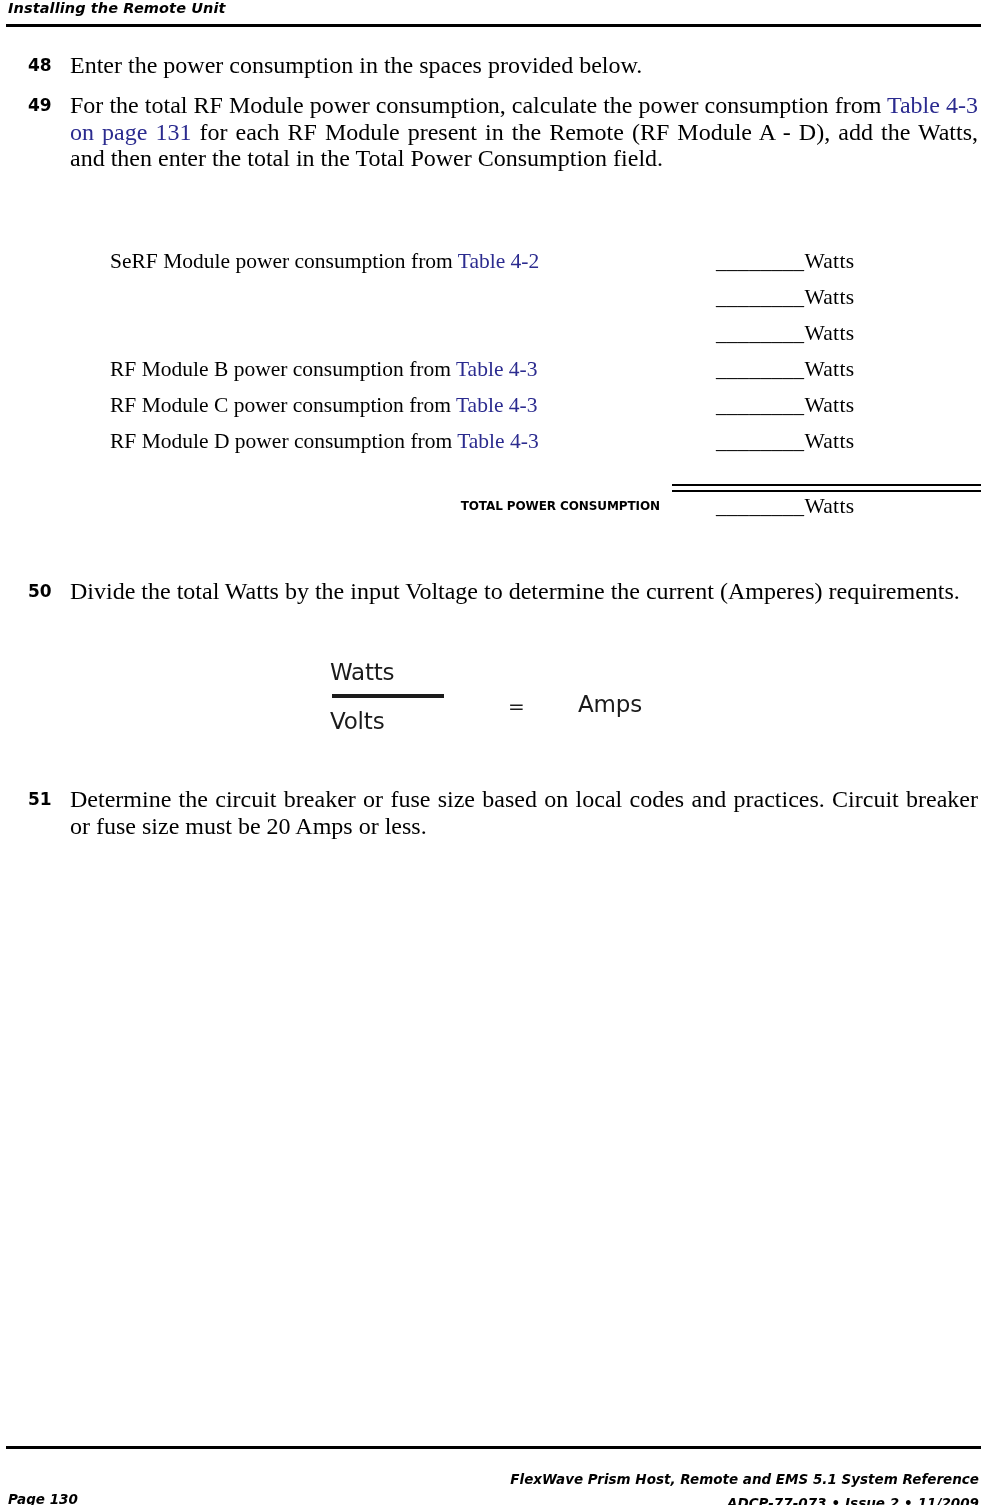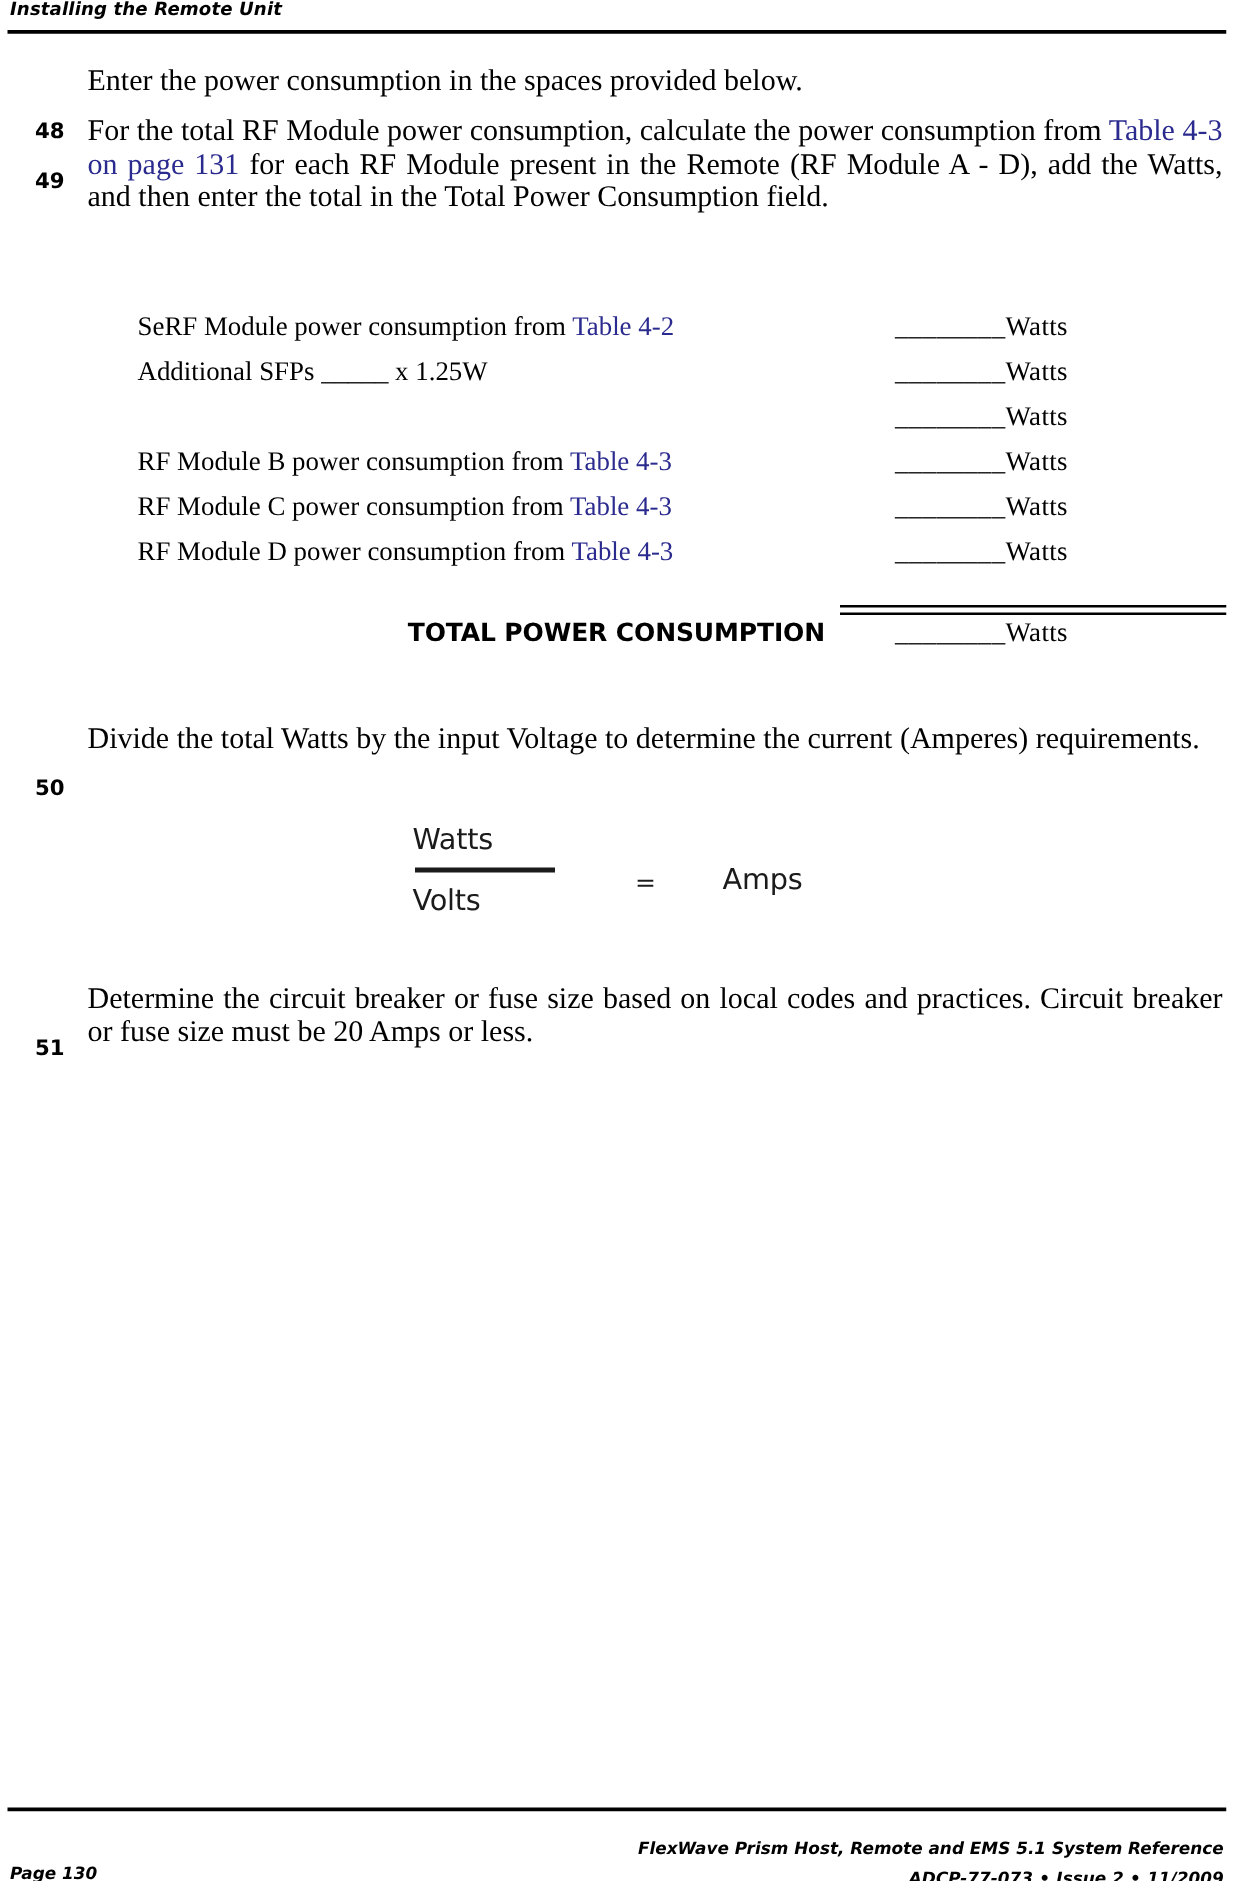--- a/index.html
+++ b/index.html
@@ -62,21 +62,20 @@
     position: absolute;
     left: 28px;
     top: 0;
     width: 34px;
     text-align: left;
     font-family: "DejaVu Sans", sans-serif;
     font-weight: bold;
     font-size: 17px;
     line-height: 26px;
     color: #000;
-    margin-top: 40px;
   }
   .step-body {
     position: absolute;
     left: 70px;
     width: 908px;
     font-family: "Liberation Serif", serif;
     font-size: 24px;
     line-height: 26.5px;
     text-align: justify;
     color: #000;
@@ -146,21 +145,21 @@
     background: #000;
   }
   .total-label {
     position: absolute;
     left: 268px;
     top: 10px;
     width: 392px;
     text-align: right;
     font-family: "DejaVu Sans", sans-serif;
     font-weight: bold;
-    font-size: 20px;
+    font-size: 12px;
     line-height: 28px;
     letter-spacing: -0.1px;
     white-space: nowrap;
     color: #000;
   }
   .total-value {
     position: absolute;
     left: 716px;
     top: 10px;
     font-family: "Liberation Serif", serif;
@@ -272,21 +271,20 @@
   </div>
 
   <div class="worksheet">
 
     <div class="ws-row">
       <div class="ws-label"><span>SeRF Module power consumption from </span><a class="xref" href="#">Table 4-2</a></div>
       <div class="ws-value">________Watts</div>
     </div>
 
     <div class="ws-row">
-      <div class="ws-label"><span>Additional SFPs _____ x 1.25W</span></div>
       <div class="ws-value">________Watts</div>
     </div>
 
     <div class="ws-row">
       <div class="ws-value">________Watts</div>
     </div>
 
     <div class="ws-row">
       <div class="ws-label"><span>RF Module B power consumption from </span><a class="xref" href="#">Table 4-3</a></div>
       <div class="ws-value">________Watts</div>

